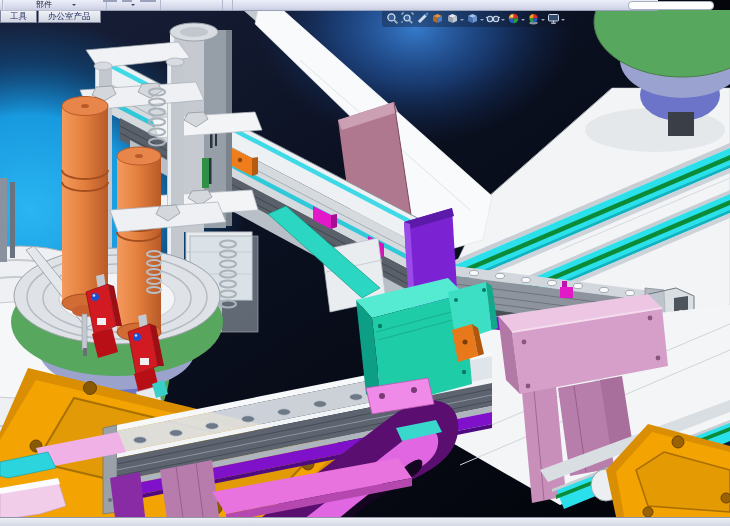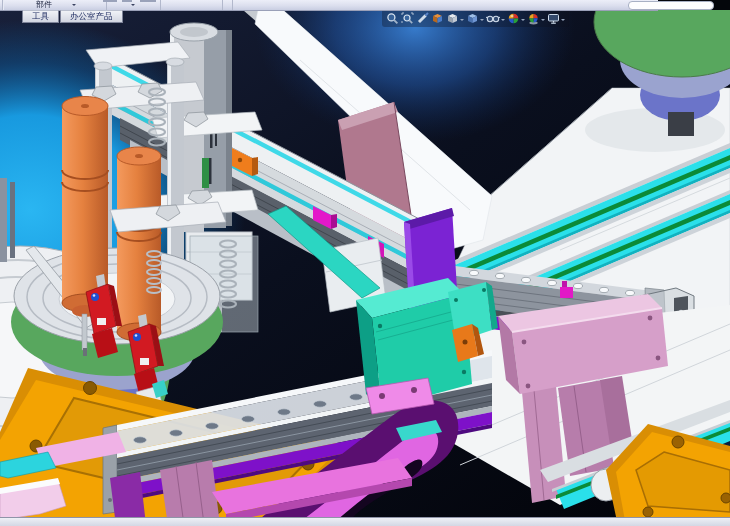--- a/index.html
+++ b/index.html
@@ -10,21 +10,21 @@
     background:linear-gradient(#eceef8 0%,#dcdfee 55%,#c9cee2 100%);
     border-bottom:1px solid #9aa0b8;z-index:30;}
   .cmdstrip .vsep{position:absolute;top:0;width:1px;height:10px;background:#b2b8cc;}
   .cmdstrip .vsep.l2{background:#e8ebf5;}
   .cmdlabel{position:absolute;top:0;left:36px;font-size:8px;line-height:10px;color:#1c2440;}
   .scaret{position:absolute;top:4px;width:0;height:0;border:2.5px solid transparent;border-top-color:#3a4260;}
   .cutmark{position:absolute;top:0;height:2px;background:#9aa2ba;}
   .searchbox{position:absolute;top:1px;left:628px;width:84px;height:7px;background:#fdfdfe;
     border:1px solid #a8b0c4;border-radius:4px;}
   
-  .tabs{position:absolute;top:10px;left:0;display:flex;gap:1px;z-index:30;margin-left:22px;}
+  .tabs{position:absolute;top:10px;left:0;display:flex;gap:1px;z-index:30;}
   .tab{height:11px;padding:0 9px;font-size:8.5px;line-height:11px;color:#15235a;
     background:linear-gradient(#f0f2f7,#d2d6e1);border:1px solid #7e8499;border-top-color:#b9bfce;box-sizing:content-box;}
   
   .hud{position:absolute;top:9px;left:382px;height:18px;display:flex;align-items:center;
     padding:0 3px;background:rgba(14,18,28,.34);border-radius:3px;z-index:25;}
   .hud .hbtn{display:flex;align-items:center;height:17px;padding:0 1px;border:0;background:transparent;cursor:pointer;}
   .hud .dcaret{width:0;height:0;border:2.5px solid transparent;border-top-color:#97a6bd;margin:5px 0 0 1px;}
   
   .viewport{position:absolute;top:10px;left:0;width:730px;height:507px;z-index:1;}
   .statusbar{position:absolute;top:517px;left:0;width:730px;height:9px;z-index:30;

